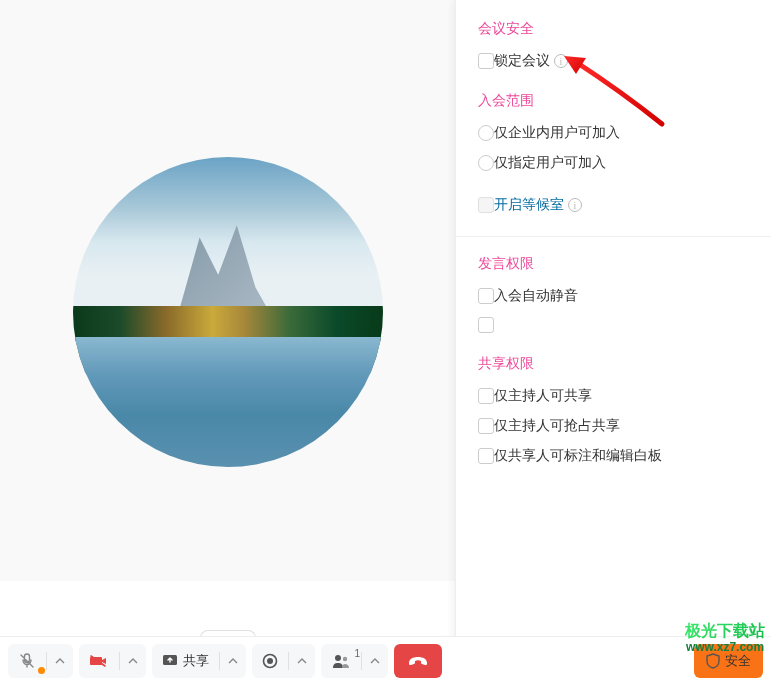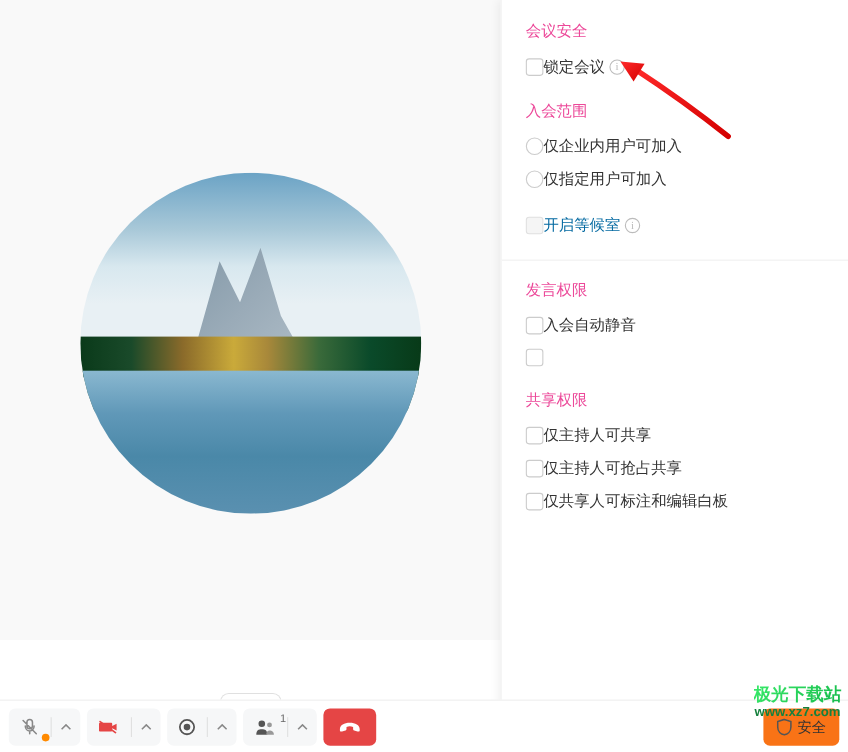--- a/index.html
+++ b/index.html
@@ -177,20 +177,35 @@
         </svg>
     </div>
     <div class="btn-split"></div>
     <div class="caret">
       <svg class="icon-svg" width="10" height="6" viewBox="0 0 10 6">
           <path d="M1 5 L5 1 L9 5" stroke="#888" stroke-width="1.4" fill="none"></path>
         </svg>
     </div>
   </div>
 
+  <div class="btn-group">
+    <div class="btn">
+      <svg class="icon-svg" width="16" height="16" viewBox="0 0 16 16">
+          <rect x="1" y="2" width="14" height="10" rx="1.5" fill="#555"></rect>
+          <path d="M8 5 L8 9 M6 7 L8 5 L10 7" stroke="#fff" stroke-width="1.4" fill="none" stroke-linecap="round"></path>
+        </svg>
+      <span class="btn-label">共享</span>
+    </div>
+    <div class="btn-split"></div>
+    <div class="caret">
+      <svg class="icon-svg" width="10" height="6" viewBox="0 0 10 6">
+          <path d="M1 5 L5 1 L9 5" stroke="#888" stroke-width="1.4" fill="none"></path>
+        </svg>
+    </div>
+  </div>
 
   <div class="btn-group">
     <div class="btn">
       <svg class="icon-svg" width="16" height="16" viewBox="0 0 16 16">
           <circle cx="8" cy="8" r="6.5" stroke="#555" stroke-width="1.6" fill="none"></circle>
           <circle cx="8" cy="8" r="3" fill="#555"></circle>
         </svg>
     </div>
     <div class="btn-split"></div>
     <div class="caret">

